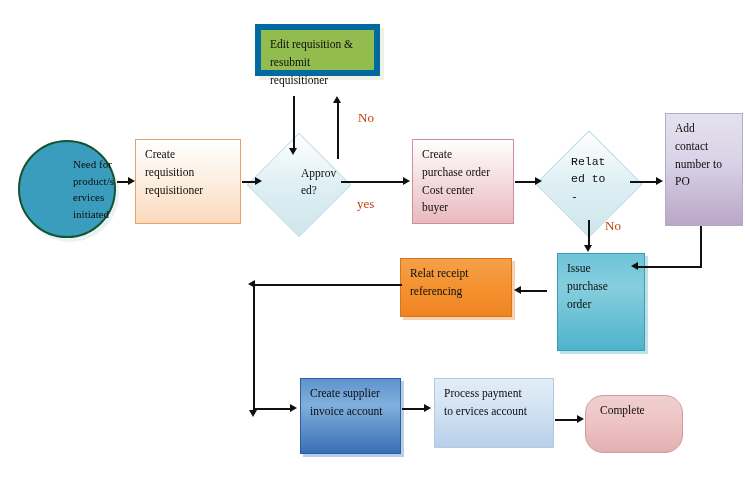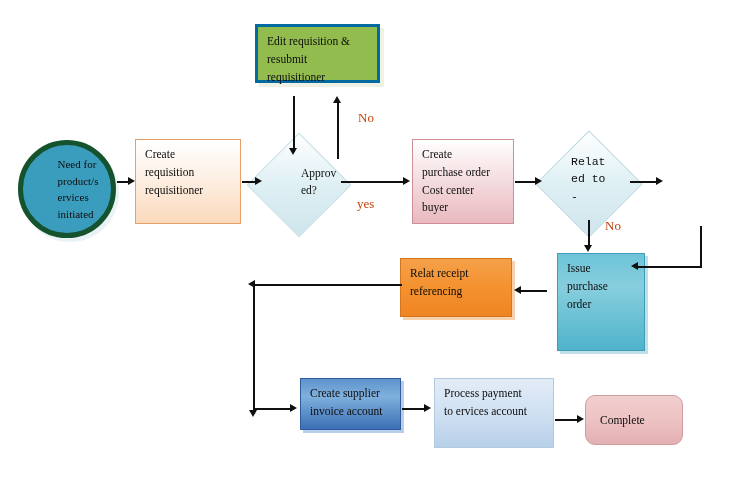--- a/index.html
+++ b/index.html
@@ -23,36 +23,36 @@
     line-height: 1.55;
     display: block;
     padding: 6px 8px 4px 9px;
     white-space: pre-line;
   }
   
   .start-ellipse {
     left: 18px; top: 140px; width: 98px; height: 98px;
     border-radius: 50%;
     background: #3b9dbd;
-    border: 5px solid #14532d;
+    border: 2px solid #14532d;
     box-shadow: 3px 4px 0 0 #e9f2f5;
-    display: flex; align-items: center; justify-content: center;
+    display: flex; align-items: center; justify-content: flex-end;
     padding: 0 0 0 22px;
   }
   .start-ellipse .txt { font-size: 11px; line-height: 1.5; }
 
   .box-create-req {
     left: 135px; top: 139px; width: 106px; height: 85px;
     background: linear-gradient(180deg, #ffffff 0%, #fdf0e4 45%, #fbd9bb 100%);
     border: 1px solid #e8a06a;
   }
   .box-edit-req {
-    left: 255px; top: 24px; width: 125px; height: 59px;
+    left: 255px; top: 24px; width: 125px; height: 52px;
     background: #93bc4f;
-    border: 3px solid #0369a1;
+    border: 6px solid #0369a1;
     box-shadow: 4px 4px 0 0 #eef1e4;
   }
   .dia {
     background: linear-gradient(135deg, #ffffff 0%, #dff0f4 48%, #cfe5ec 100%);
     border: 1px solid #bcd9e2;
     transform: rotate(45deg);
     position: absolute;
   }
   .dia-label {
     position: absolute;
@@ -83,36 +83,36 @@
     box-shadow: 3px 3px 0 0 #bfe0e9;
     margin-left: 11px;
   }
   .box-create-receipt {
     left: 400px; top: 258px; width: 112px; height: 59px;
     background: linear-gradient(180deg, #f5a04a 0%, #f4922f 50%, #ef8422 100%);
     border: 1px solid #d4761c;
     box-shadow: 3px 3px 0 0 #f7d2ac;
   }
   .box-supplier-invoice {
-    left: 300px; top: 378px; width: 101px; height: 52px;
+    left: 300px; top: 378px; width: 101px; height: 76px;
     background: linear-gradient(180deg, #5f93cd 0%, #7fb0dd 35%, #3b6fb4 100%);
     border: 1px solid #2f5c9c;
     box-shadow: 3px 3px 0 0 #b9cee8;
   }
   .box-process-payment {
     left: 434px; top: 378px; width: 120px; height: 70px;
     background: linear-gradient(180deg, #e2ecf7 0%, #d2e2f3 45%, #b7cfe9 100%);
     border: 1px solid #b3c9e2;
   }
   .box-complete {
-    left: 585px; top: 395px; width: 98px; height: 50px;
-    border-radius: 10px;
+    left: 585px; top: 395px; width: 98px; height: 58px;
+    border-radius: 18px;
     background: linear-gradient(180deg, #f0cfcf 0%, #eec4c4 45%, #e3b0b2 100%);
     border: 1px solid #cf9b9e;
-    display: flex; align-items: center;
+    display: flex; align-items: flex-start;
     padding-left: 14px;
   }
 
   
   .ln {
     position: absolute;
     background: #101010;
   }
   .lh { height: 1.6px; }
   .lv { width: 1.6px; }
@@ -160,20 +160,24 @@
   <div class="node box-create-po">Create
 purchase order
 Cost center
 buyer</div>
 
   <div class="dia dia-related"></div>
   <div class="dia-label dia-related-lbl">Relat
 ed to
 -</div>
 
+  <div class="node box-add-contact">Add
+contact
+number to
+PO</div>
 
   <div class="node box-issue-po">Issue
 purchase
 order</div>
 
   <div class="node box-create-receipt">Relat receipt
 referencing</div>
 
   <div class="node box-supplier-invoice">Create supplier
 invoice account</div>

